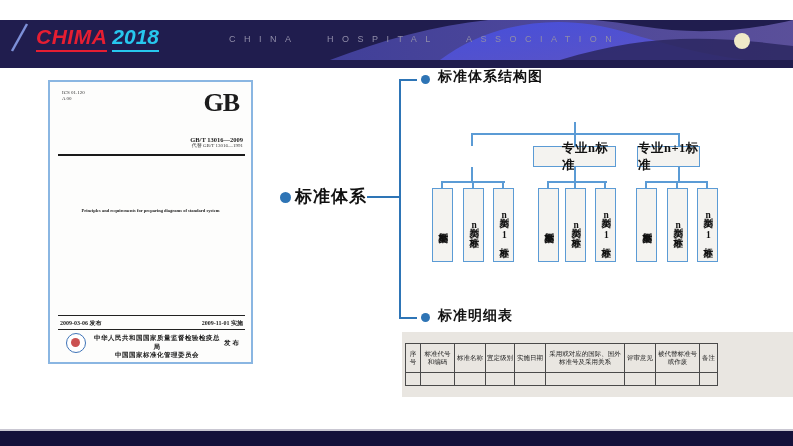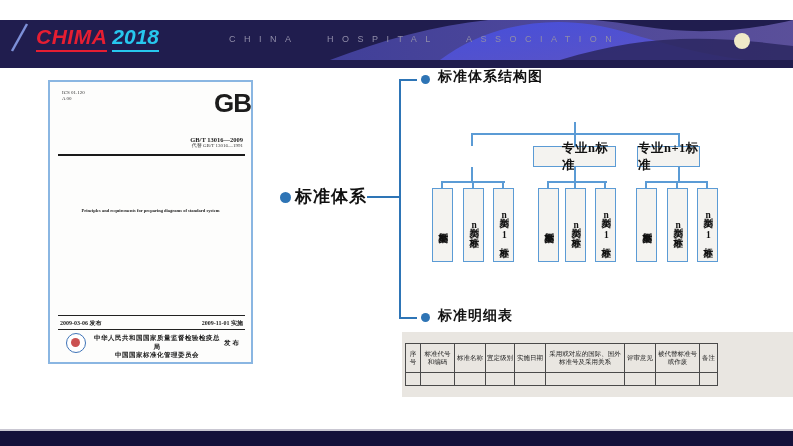--- a/index.html
+++ b/index.html
@@ -16,22 +16,22 @@
          letter-spacing:8.5px;word-spacing:17px;white-space:nowrap;}
 
   
   .botline{position:absolute;left:0;top:429px;width:793px;height:2px;background:#c9c7d2;}
   .botbar{position:absolute;left:0;top:431px;width:793px;height:15px;background:#14113a;}
 
   
   .doc{position:absolute;left:48px;top:80px;width:205px;height:284px;background:#fdfdfc;
        border:2px solid #8ab6e2;box-sizing:border-box;font-family:"Liberation Serif",serif;color:#1a1a1a;}
   .doc .ics{position:absolute;left:12px;top:8px;font-size:5px;line-height:6px;color:#333;}
-  .doc .gbmark{position:absolute;right:0;top:6px;font-size:26px;font-weight:900;
-               font-family:Liberation Sans, sans-serif;letter-spacing:-1px;color:#1c1c1c;}
+  .doc .gbmark{position:absolute;right:12px;top:6px;font-size:26px;font-weight:900;
+               font-family:Liberation Serif, serif;letter-spacing:-1px;color:#1c1c1c;}
   .doc .banner{position:absolute;left:0;top:36px;width:100%;text-align:center;font-size:12px;
                font-weight:bold;letter-spacing:3px;white-space:nowrap;}
   .doc .codeblock{position:absolute;right:8px;top:55px;text-align:right;line-height:6px;}
   .doc .code{font-size:6.5px;font-weight:bold;}
   .doc .replaces{font-size:5px;color:#333;}
   .doc .rule{position:absolute;left:8px;top:72px;width:187px;height:2px;background:#1a1a1a;}
   .doc .title-cn{position:absolute;left:0;top:106px;width:100%;text-align:center;font-size:13px;
                  font-weight:bold;letter-spacing:1.5px;white-space:nowrap;}
   .doc .title-en{position:absolute;left:0;top:126px;width:100%;text-align:center;font-size:4.5px;
                  font-weight:bold;color:#222;white-space:nowrap;}

